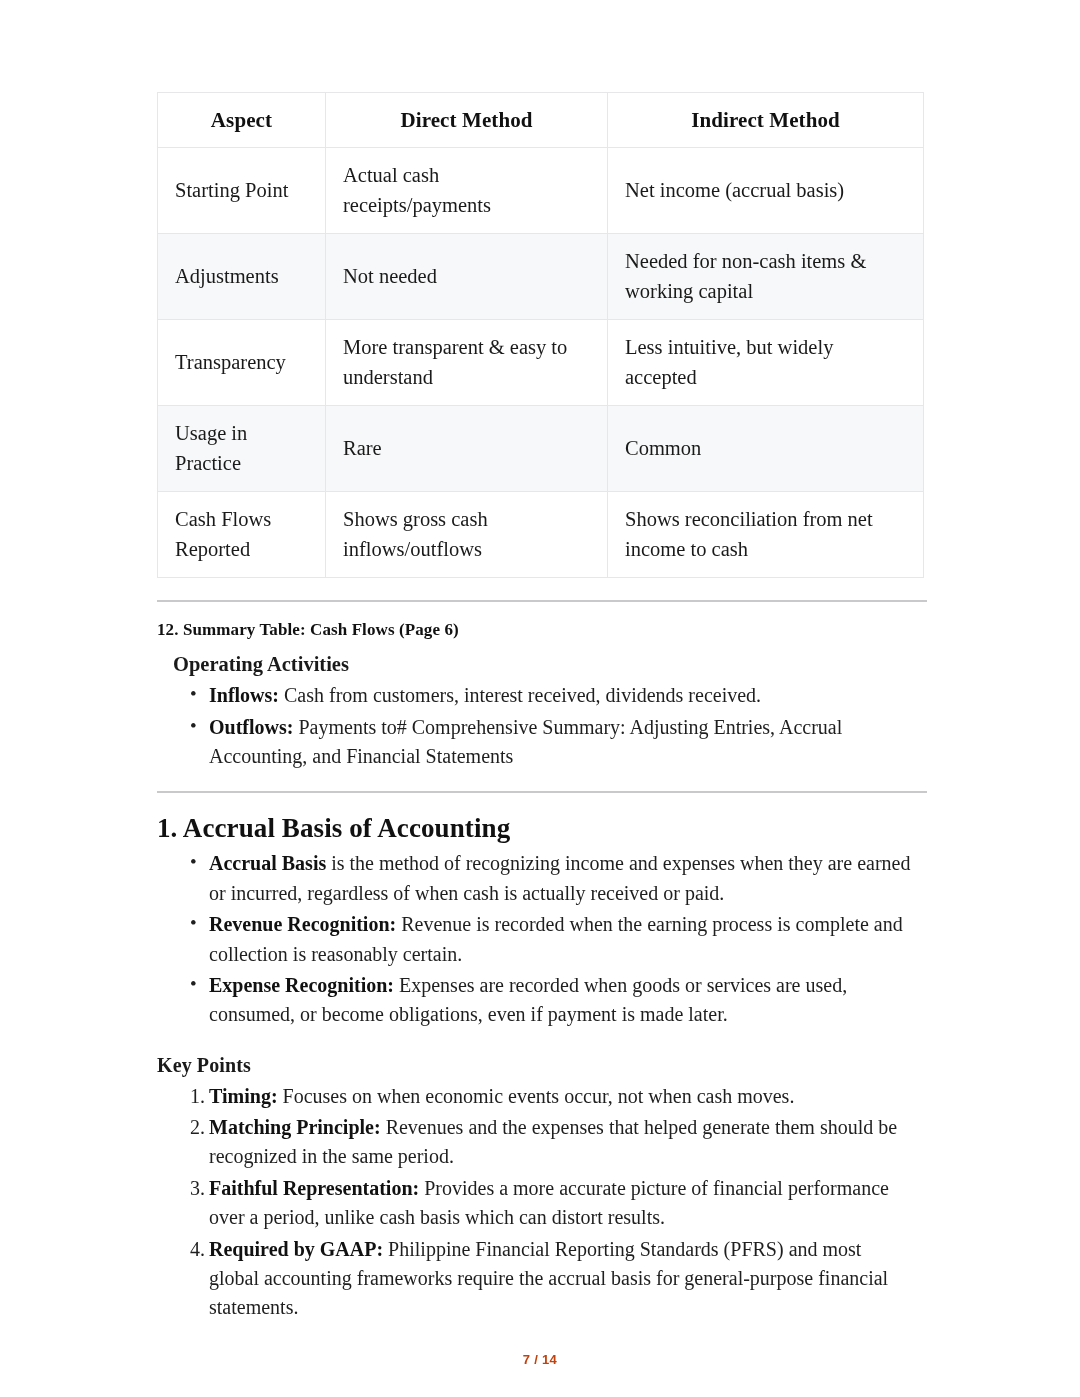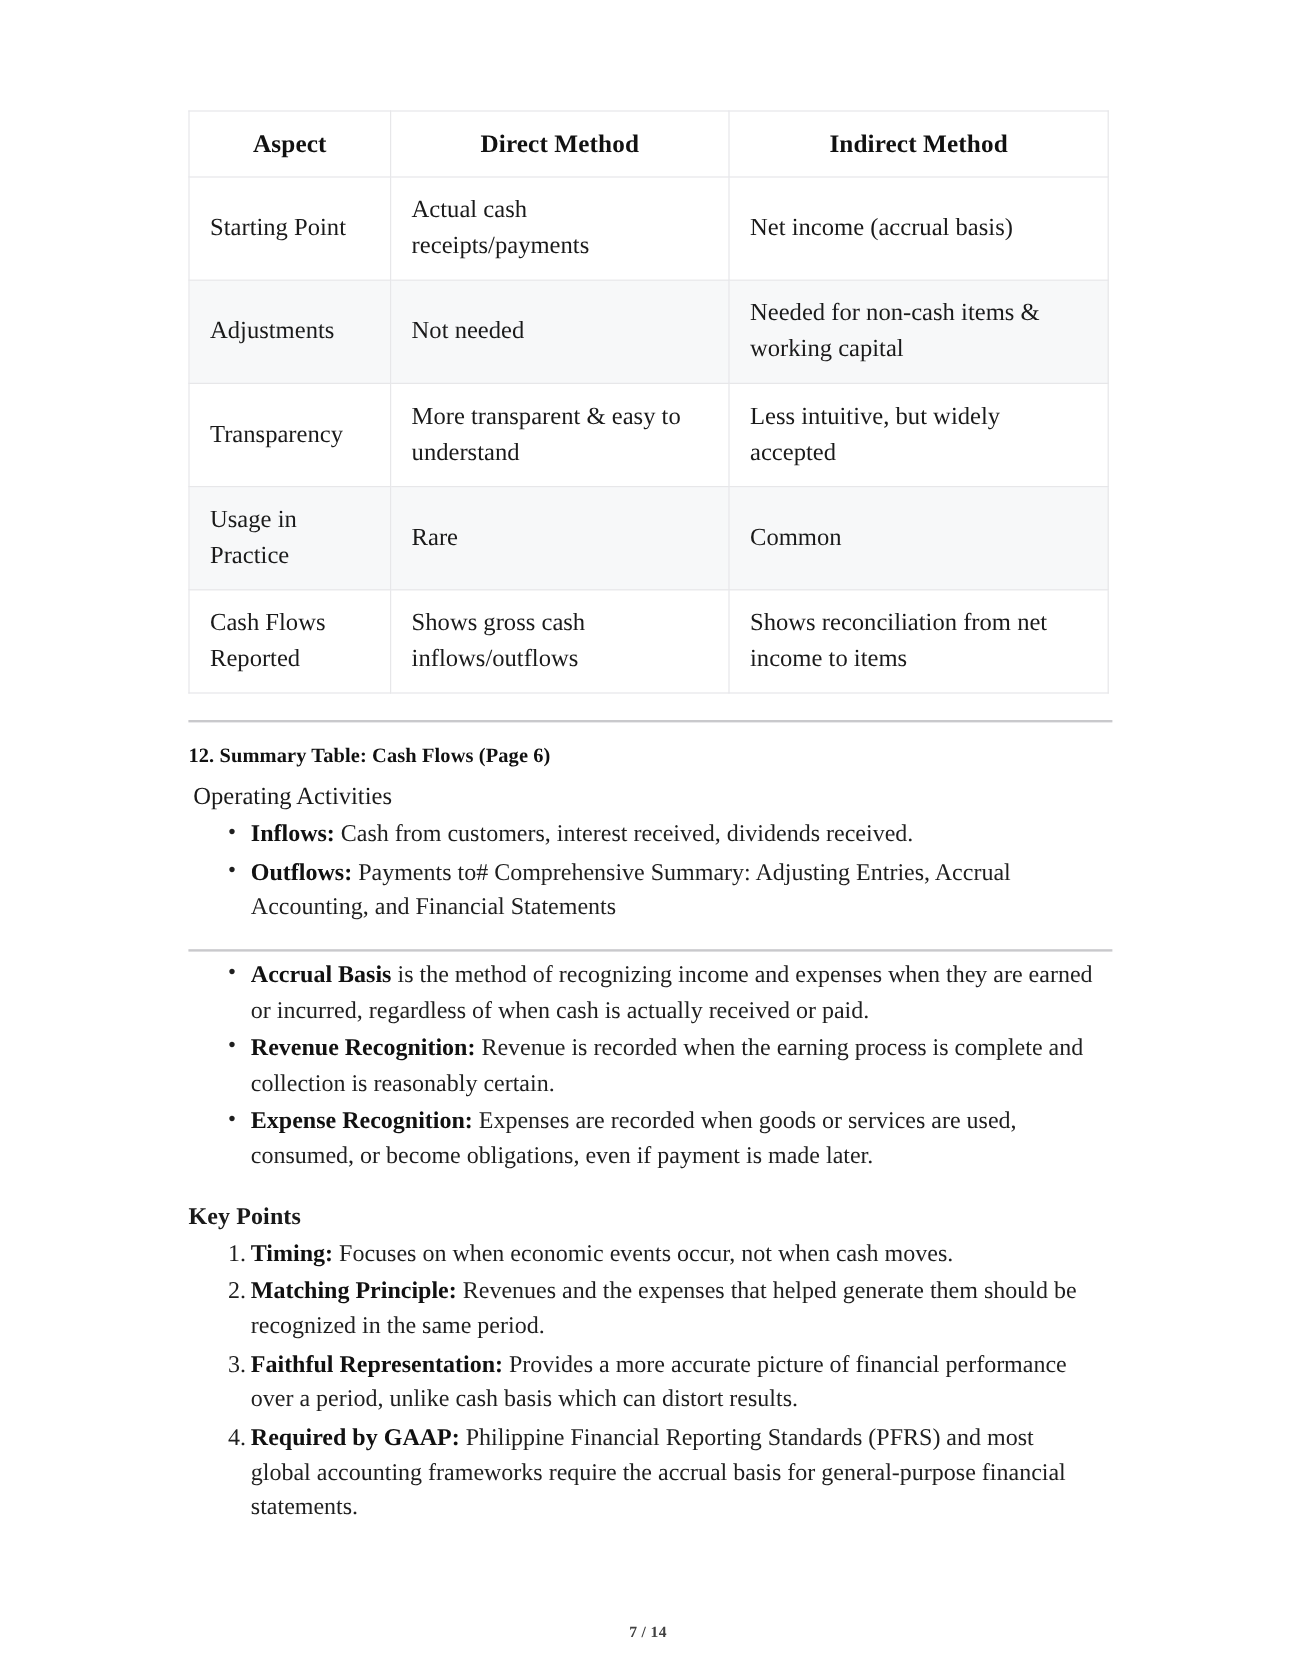--- a/index.html
+++ b/index.html
@@ -87,22 +87,22 @@
   }
   h1.sec-h1 {
     font-size: 27px;
     font-weight: bold;
     margin: 20px 0 0 0;
     color: #111111;
     letter-spacing: 0.1px;
   }
   h3.sub-h {
     font-size: 20.5px;
-    font-weight: normal;
-    margin: 13px 0 0 4px;
+    font-weight: bold;
+    margin: 13px 0 0 16px;
     color: #1a1a1a;
   }
   h4.small-h {
     font-size: 20px;
     font-weight: bold;
     margin: 24px 0 0 0;
     color: #1a1a1a;
     letter-spacing: 0.1px;
   }
 
@@ -155,22 +155,22 @@
 
   
   .footer-pg {
     position: absolute;
     left: 0;
     top: 1352px;
     width: 1080px;
     text-align: center;
     font-size: 13px;
     font-weight: bold;
-    color: #404040;
-    font-family: Liberation Serif, serif;
+    color: #c2410c;
+    font-family: Liberation Sans, sans-serif;
     letter-spacing: 0.3px;
   }
 </style>
 </head>
 <body>
 
 <div class="page">
   <div class="content">
 
     <table class="cmp">
@@ -203,40 +203,41 @@
           <td>Less intuitive, but widely accepted</td>
         </tr>
         <tr>
           <td>Usage in Practice</td>
           <td>Rare</td>
           <td>Common</td>
         </tr>
         <tr>
           <td>Cash Flows Reported</td>
           <td>Shows gross cash inflows/outflows</td>
-          <td>Shows reconciliation from net income to items</td>
+          <td>Shows reconciliation from net income to cash</td>
         </tr>
       </tbody>
     </table>
 
     <div class="rule-wrap-1">
       <hr class="sep">
     </div>
 
     <h2 class="sec-h2">12. Summary Table: Cash Flows (Page 6)</h2>
     <h3 class="sub-h">Operating Activities</h3>
     <ul class="doc-list">
       <li><span class="b">Inflows:</span><span> Cash from customers, interest received, dividends received.</span></li>
       <li><span class="b">Outflows:</span><span> Payments to# Comprehensive Summary: Adjusting Entries, Accrual Accounting, and Financial Statements</span></li>
     </ul>
 
     <div class="rule-wrap-2">
       <hr class="sep">
     </div>
 
+    <h1 class="sec-h1">1. Accrual Basis of Accounting</h1>
     <ul class="doc-list">
       <li><span class="b">Accrual Basis</span><span> is the method of recognizing income and expenses when they are earned or incurred, regardless of when cash is actually received or paid.</span></li>
       <li><span class="b">Revenue Recognition:</span><span> Revenue is recorded when the earning process is complete and collection is reasonably certain.</span></li>
       <li><span class="b">Expense Recognition:</span><span> Expenses are recorded when goods or services are used, consumed, or become obligations, even if payment is made later.</span></li>
     </ul>
 
     <h4 class="small-h">Key Points</h4>
     <ol class="doc-list-num">
       <li><span class="b">Timing:</span><span> Focuses on when economic events occur, not when cash moves.</span></li>
       <li><span class="b">Matching Principle:</span><span> Revenues and the expenses that helped generate them should be recognized in the same period.</span></li>

